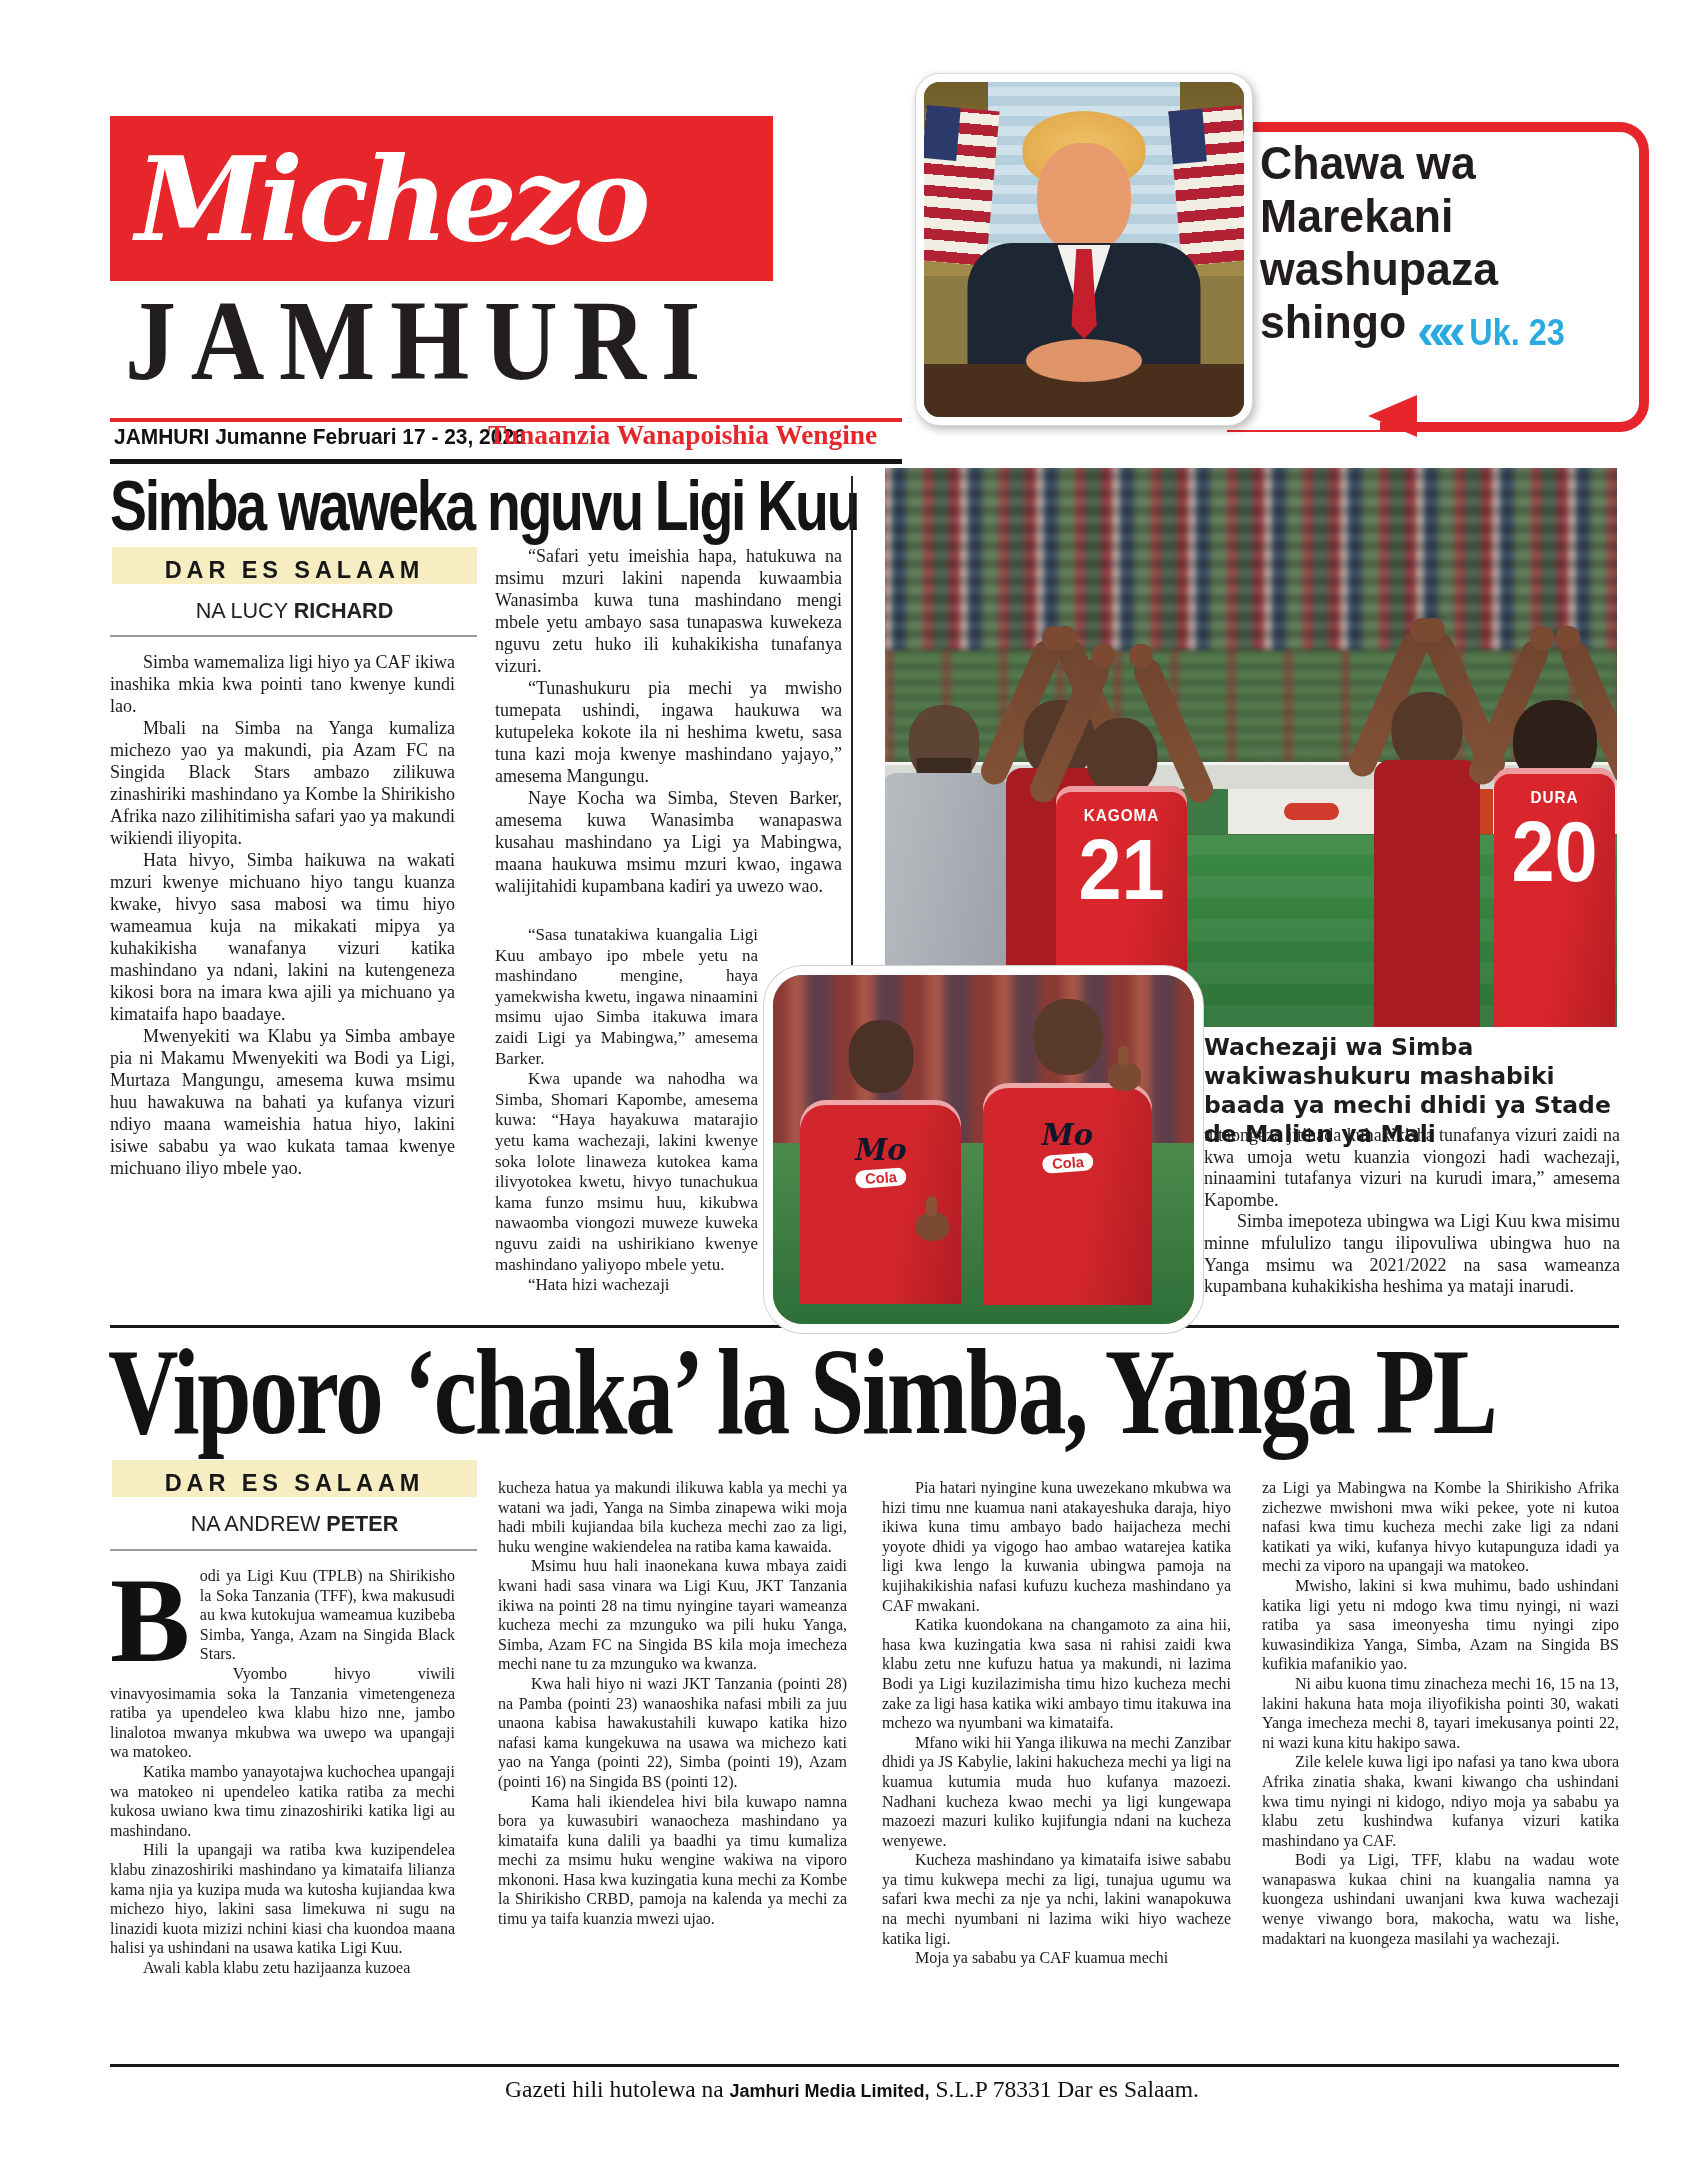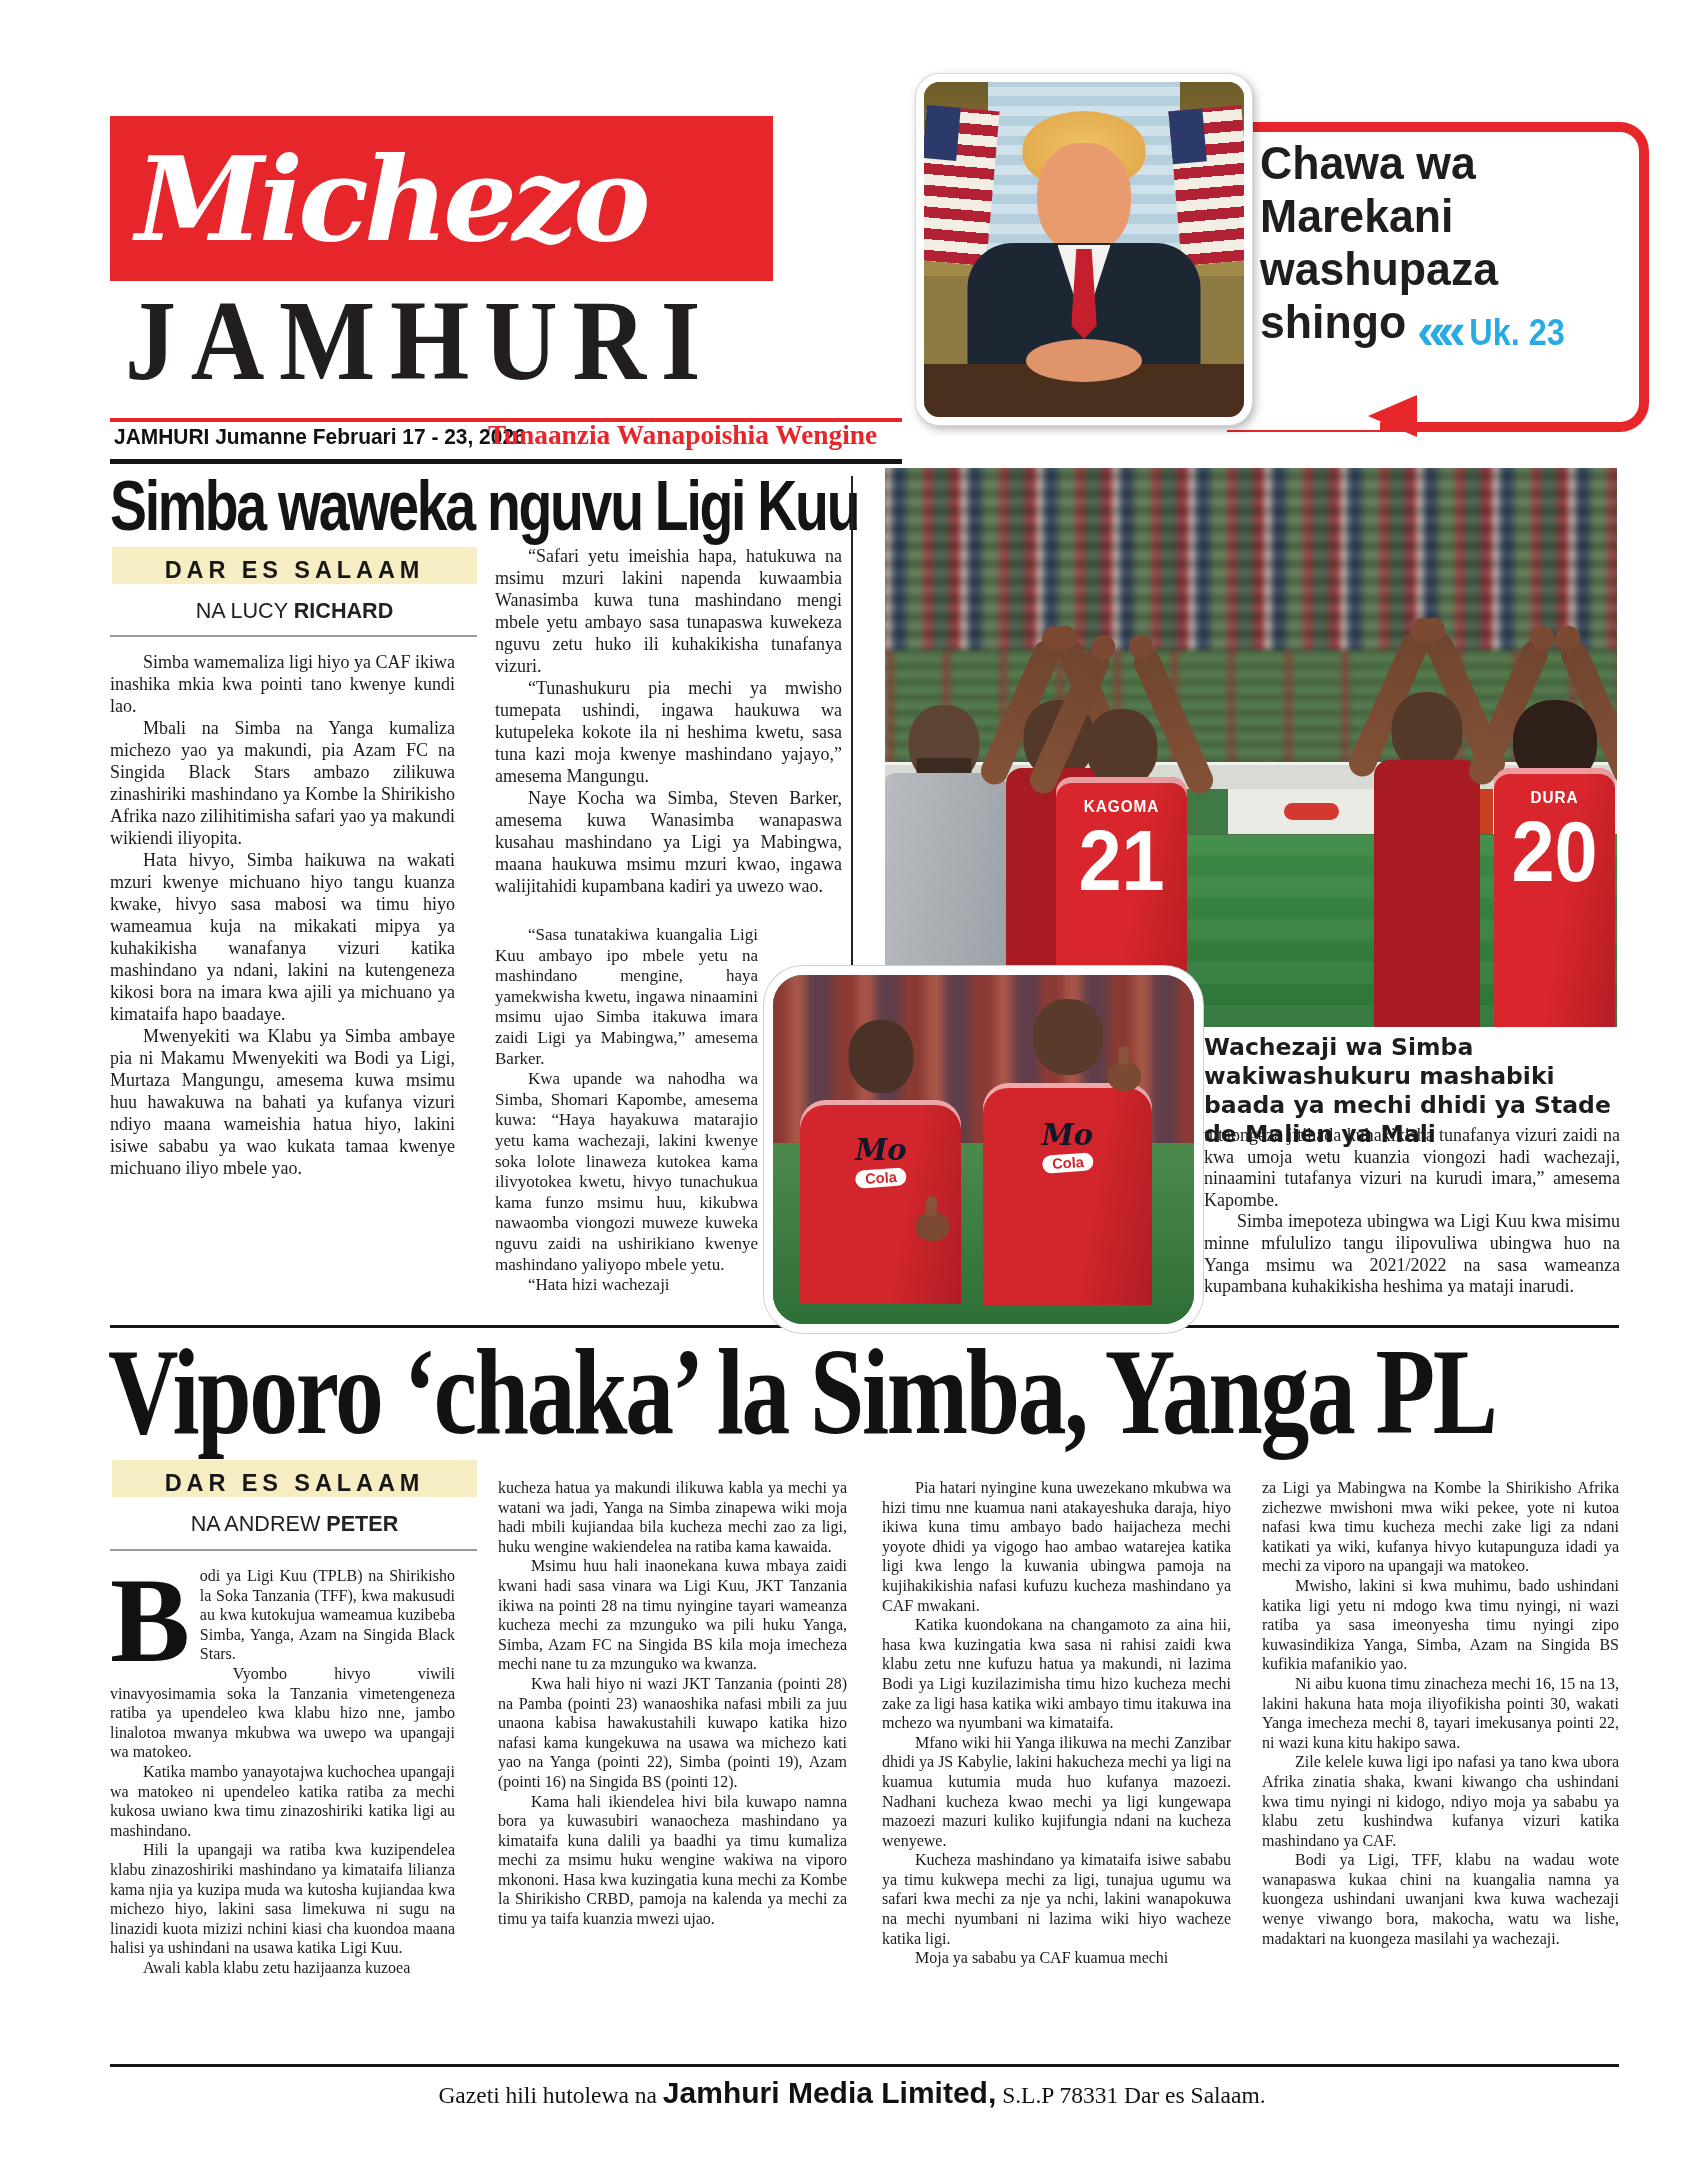--- a/index.html
+++ b/index.html
@@ -156,21 +156,21 @@
   .h1-a2{left:108px;top:1331px;font-family:"Liberation Serif",serif;font-weight:bold;
          font-size:122px;letter-spacing:-2.9px;color:#121212;white-space:nowrap;line-height:1;
          transform:scaleX(.8);transform-origin:left top;}
   .a2c{font-size:16px;line-height:19.6px;}
   .dropcap{float:left;font-family:"Liberation Serif",serif;font-weight:bold;font-size:120px;
            line-height:.82;margin:5.9px 9.8px 0 0;color:#111;}
 
   
   .footer-rule{left:110px;top:2064px;width:1509px;height:2.9px;background:#161616;}
   .footer{left:0;top:2076px;width:1704px;text-align:center;font-size:23.5px;color:#111;}
-  .footer b{font-family:"Liberation Sans",sans-serif;font-size:30px;}
+  .footer b{font-family:"Liberation Sans",sans-serif;font-size:18px;}
 </style>
 </head>
 <body>
 
 <div id="page">
 
   <div class="abs logo-box">
     <span>Michezo</span>
   </div>
   <div class="abs jamhuri">JAMHURI</div>
@@ -260,21 +260,21 @@
     <div class="pl coach" style="left:-9.8px;top:223px;width:137px;height:335px;">
       <div class="head"></div>
       <div class="torso"></div>
     </div>
     <div class="pl back" style="left:116px;top:218px;width:116px;height:341px;">
       <div class="arm l"></div>
       <div class="arm r"></div>
       <div class="head"></div>
       <div class="torso"></div>
     </div>
-    <div class="pl" style="left:165px;top:227px;width:143px;height:331px;">
+    <div class="pl" style="left:165px;top:236px;width:143px;height:331px;">
       <div class="arm l"></div>
       <div class="arm r"></div>
       <div class="head"></div>
       <div class="torso"></div>
       <div class="pname">KAGOMA</div>
       <div class="pnum">21</div>
     </div>
     <div class="pl back" style="left:484px;top:210px;width:116px;height:349px;">
       <div class="arm l"></div>
       <div class="arm r"></div>

